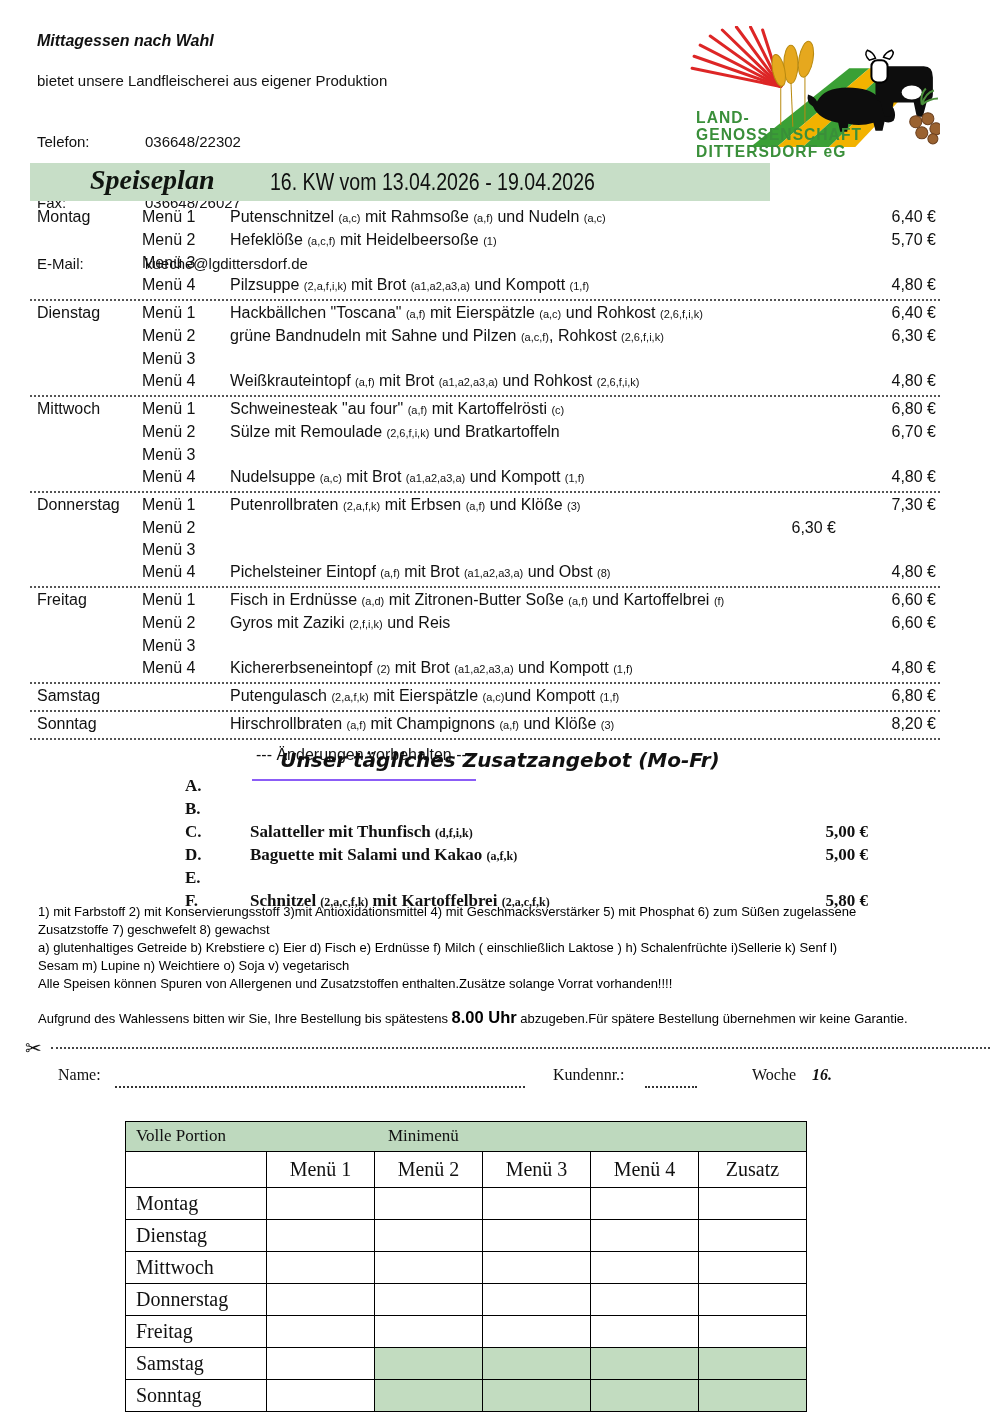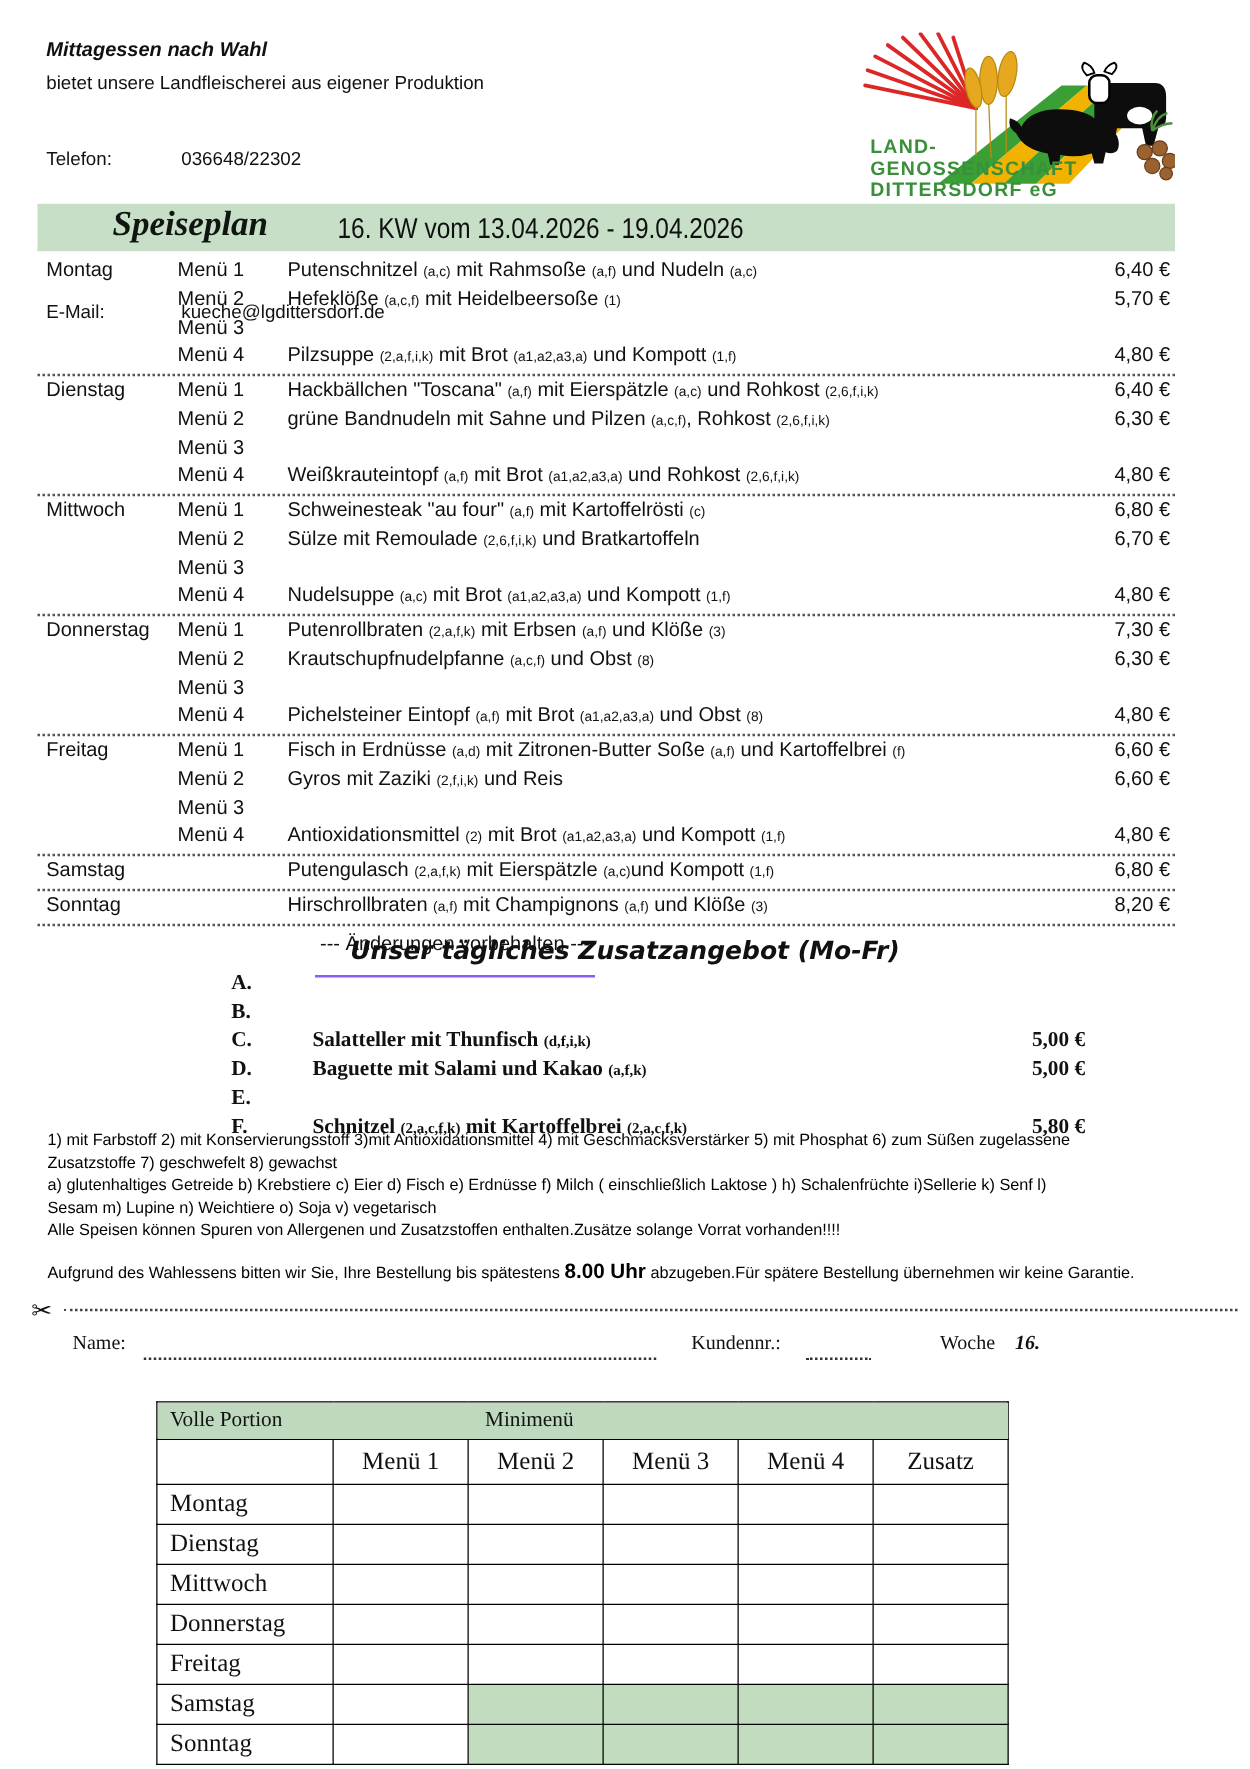--- a/index.html
+++ b/index.html
@@ -1,29 +1,29 @@
 <!DOCTYPE html>
 <html><head>
 <meta charset="utf-8">
 <style>
   html,body{margin:0;padding:0;background:#fff;}
   .page{position:relative;width:1000px;height:1415px;background:#ffffff;overflow:hidden;
         font-family:"Liberation Sans",sans-serif;color:#111;}
 
   
   .hdr{position:absolute;left:37px;top:30px;font-size:15px;line-height:22px;}
-  .hdr .title{font-weight:bold;font-style:italic;font-size:16px;margin-bottom:4px;}
+  .hdr .title{font-weight:bold;font-style:italic;font-size:16px;margin-bottom:18px;}
   .hdr .sub{margin-bottom:6px;}
   .contact-row{display:grid;grid-template-columns:108px auto;margin-top:39px;}
 
   
   .logo{position:absolute;left:688px;top:26px;width:252px;height:134px;}
 
   
-  .banner{position:absolute;left:30px;top:163px;width:910px;height:38px;background:#c7dec7;}
+  .banner{position:absolute;left:30px;top:163px;width:740px;height:38px;background:#c7dec7;}
   .banner .sp{position:absolute;left:60px;top:1px;font-family:"Liberation Serif",serif;
               font-weight:bold;font-style:italic;font-size:28px;color:#101510;}
   .banner .kw{position:absolute;left:240px;top:6px;font-size:23px;transform:scaleX(.85);
               transform-origin:left center;letter-spacing:0px;color:#101010;}
 
   
   .menu{position:absolute;left:30px;top:205px;width:910px;}
   .day-block{border-bottom:2px dotted #555;padding:1px 0 2px 0;}
   .menu-row{display:grid;grid-template-columns:112px 88px auto 100px;line-height:22px;
             font-size:16px;white-space:nowrap;}
@@ -245,21 +245,20 @@
       <div class="day-block">
         <div class="menu-row">
           <span class="day">Donnerstag</span>
           <span class="slot">Menü 1</span>
           <span class="dish"><span>Putenrollbraten </span><span class="allergen">(2,a,f,k)</span><span> mit Erbsen </span><span class="allergen">(a,f)</span><span> und Klöße </span><span class="allergen">(3)</span></span>
           <span class="price">7,30 €</span>
         </div>
         <div class="menu-row">
           <span class="day"></span>
           <span class="slot">Menü 2</span>
-          <span class="dish"><span>Krautschupfnudelpfanne </span><span class="allergen">(a,c,f)</span><span> und Obst </span><span class="allergen">(8)</span></span>
           <span class="price">6,30 €</span>
         </div>
         <div class="menu-row">
           <span class="day"></span>
           <span class="slot">Menü 3</span>
           <span class="dish"></span>
           <span class="price"></span>
         </div>
         <div class="menu-row">
           <span class="day"></span>
@@ -283,21 +282,21 @@
         </div>
         <div class="menu-row">
           <span class="day"></span>
           <span class="slot">Menü 3</span>
           <span class="dish"></span>
           <span class="price"></span>
         </div>
         <div class="menu-row">
           <span class="day"></span>
           <span class="slot">Menü 4</span>
-          <span class="dish"><span>Antioxidationsmittel </span><span class="allergen">(2)</span><span> mit Brot </span><span class="allergen">(a1,a2,a3,a)</span><span> und Kompott </span><span class="allergen">(1,f)</span></span>
+          <span class="dish"><span>Kichererbseneintopf </span><span class="allergen">(2)</span><span> mit Brot </span><span class="allergen">(a1,a2,a3,a)</span><span> und Kompott </span><span class="allergen">(1,f)</span></span>
           <span class="price">4,80 €</span>
         </div>
       </div>
       <div class="day-block">
         <div class="menu-row">
           <span class="day">Samstag</span>
           <span class="slot"></span>
           <span class="dish"><span>Putengulasch </span><span class="allergen">(2,a,f,k)</span><span> mit Eierspätzle </span><span class="allergen">(a,c)</span><span>und Kompott </span><span class="allergen">(1,f)</span></span>
           <span class="price">6,80 €</span>
         </div>

